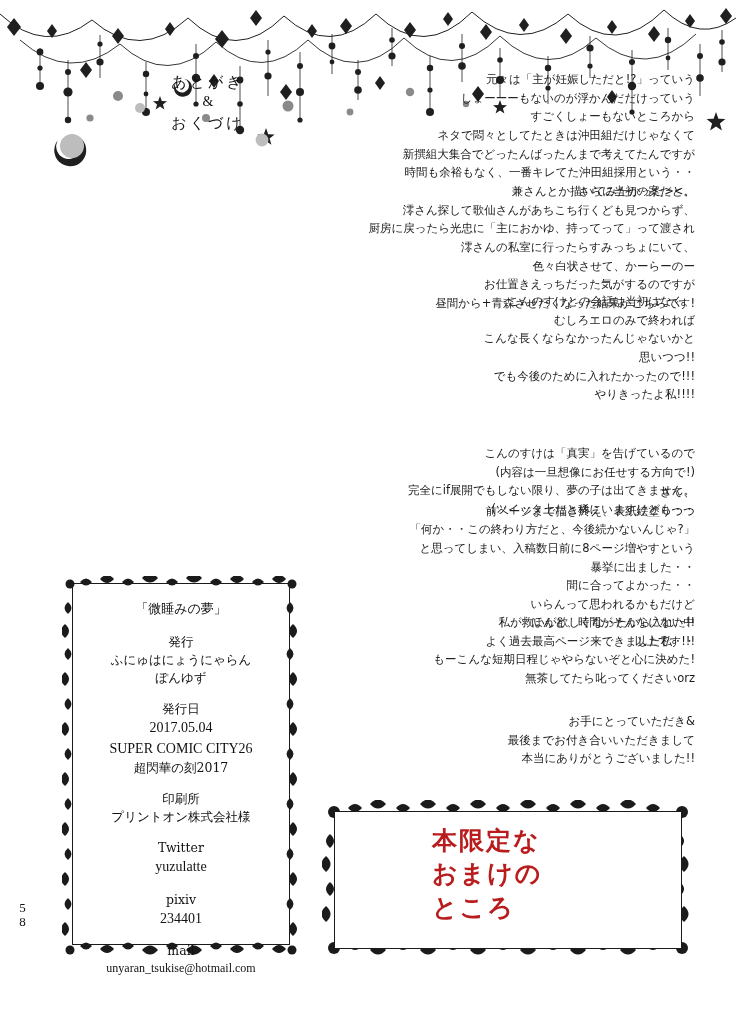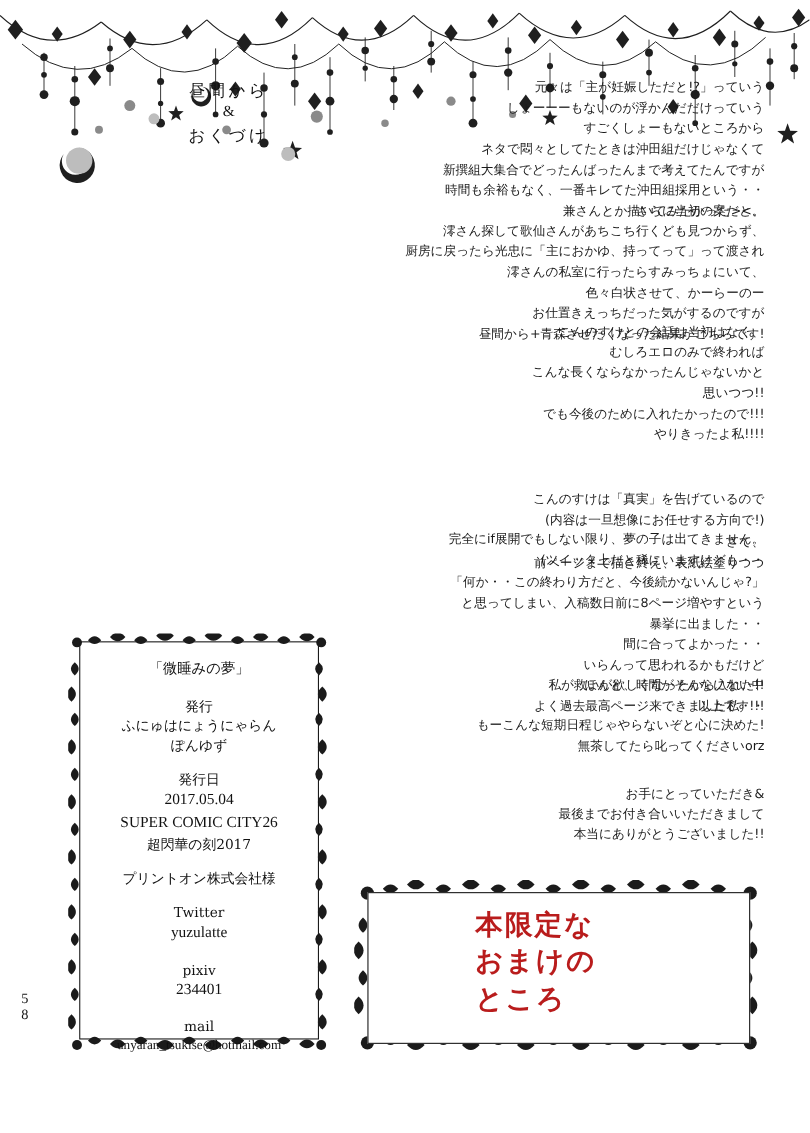--- a/index.html
+++ b/index.html
@@ -307,21 +307,21 @@
     </g>
     <g fill="#bdbdbd" stroke="none">
       <circle cx="72" cy="146" r="12"></circle>
       <circle cx="262" cy="140" r="6.4"></circle>
       <circle cx="140" cy="108" r="5"></circle>
     </g>
   </g>
 </svg>
 
 <div id="title-block">
-  <span class="t-line1">昼間から</span>
+  <span class="t-line1">あとがき</span>
   <span class="t-amp">&amp;</span>
   <span class="t-line2">おくづけ</span>
 </div>
 
 <div class="text-block" id="block-1">元々は「主が妊娠しただと!?」っていう
 しょーーーもないのが浮かんだだけっていう
 すごくしょーもないところから
 ネタで悶々としてたときは沖田組だけじゃなくて
 新撰組大集合でどったんばったんまで考えてたんですが
 時間も余裕もなく、一番キレてた沖田組採用という・・
@@ -439,20 +439,21 @@
     </div>
 
     <div class="c-group">
       <div class="c-label">発行日</div>
       <div class="c-val">2017.05.04</div>
       <div class="c-val">SUPER COMIC CITY26</div>
       <div class="c-val jp">超閃華の刻2017</div>
     </div>
 
     <div class="c-group">
+      <div class="c-label">印刷所</div>
       <div class="c-val jp">プリントオン株式会社様</div>
     </div>
 
     <div class="c-group">
       <div class="c-label">Twitter</div>
       <div class="c-val">yuzulatte</div>
     </div>
 
     <div class="c-group">
       <div class="c-label">pixiv</div>

